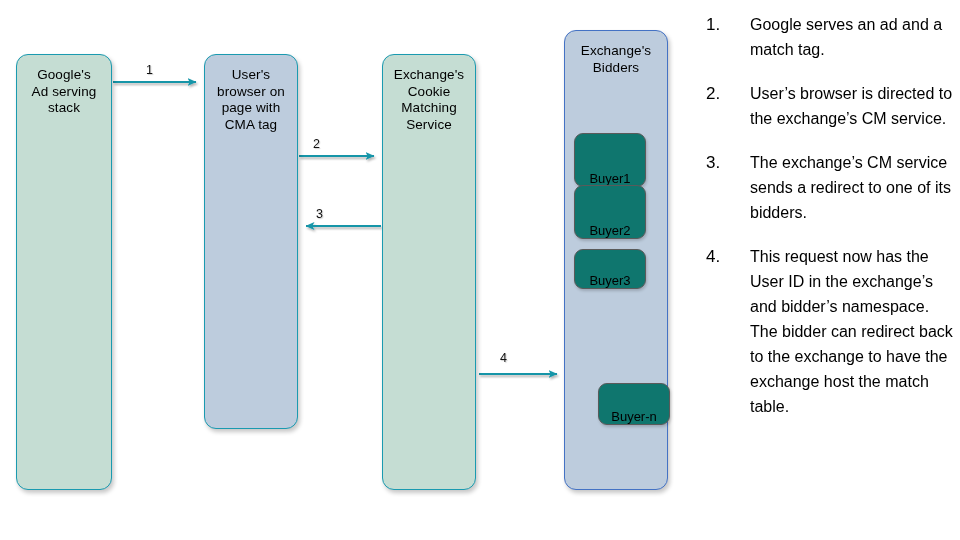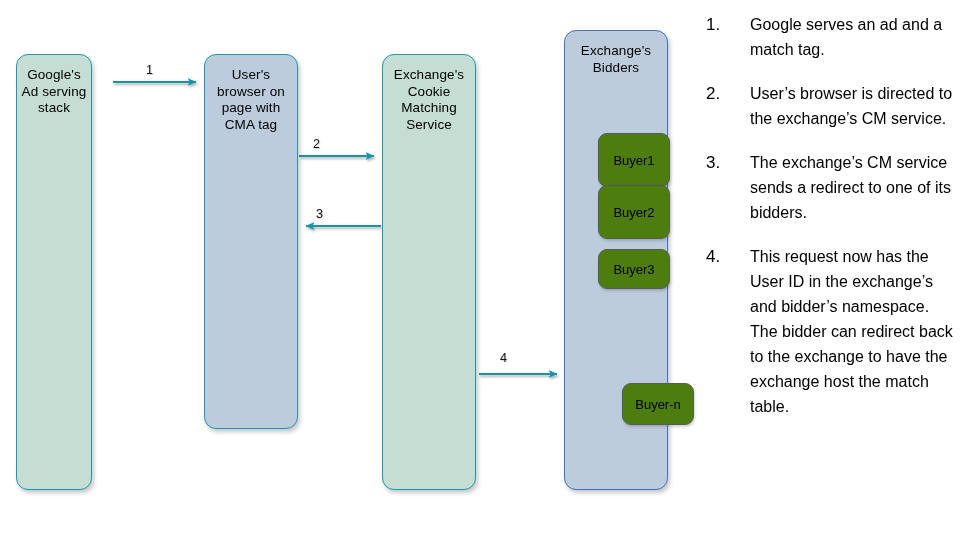--- a/index.html
+++ b/index.html
@@ -46,30 +46,29 @@
     background: #bdccdd;
     border: 1.4px solid #1a9ab0;
   }
   .node-bidders {
     background: #bdccdd;
     border: 1.4px solid #4472c4;
   }
   .buyer-box {
     position: absolute;
     box-sizing: border-box;
-    background: #4d7c0f;
+    background: #0f766e;
     border: 1.2px solid #5a5a5a;
     border-radius: 9px;
     display: flex;
-    align-items: center;
+    align-items: flex-end;
     justify-content: center;
     font-size: 13px;
     color: #000;
     box-shadow: 1px 2px 3px rgba(0,0,0,0.18);
-    margin-left: 24px;
   }
   .arrow-num {
     position: absolute;
     font-size: 12.5px;
     color: #111;
     text-shadow: 1px 1px 1px rgba(0,0,0,0.18);
   }
   #steps-list {
     position: absolute;
     left: 706px;
@@ -116,21 +115,21 @@
     <line x1="381" y1="226" x2="306" y2="226" stroke="#1795a8" stroke-width="2.2" marker-end="url(#ah-left)"></line>
     <line x1="479" y1="374" x2="557" y2="374" stroke="#1795a8" stroke-width="2.2" marker-end="url(#ah-right)"></line>
   </g>
 </svg>
 
 <div class="arrow-num" style="left:146px; top:63px;">1</div>
 <div class="arrow-num" style="left:313px; top:137px;">2</div>
 <div class="arrow-num" style="left:316px; top:207px;">3</div>
 <div class="arrow-num" style="left:500px; top:351px;">4</div>
 
-<div class="node node-green" style="left:16px; top:54px; width:76px; height:436px;">
+<div class="node node-green" style="left:16px; top:54px; width:96px; height:436px;">
   <div class="node-label">Google's
 Ad serving
 stack</div>
 </div>
 
 <div class="node node-blue" style="left:204px; top:54px; width:94px; height:375px;">
   <div class="node-label">User's
 browser on
 page with
 CMA tag</div>

